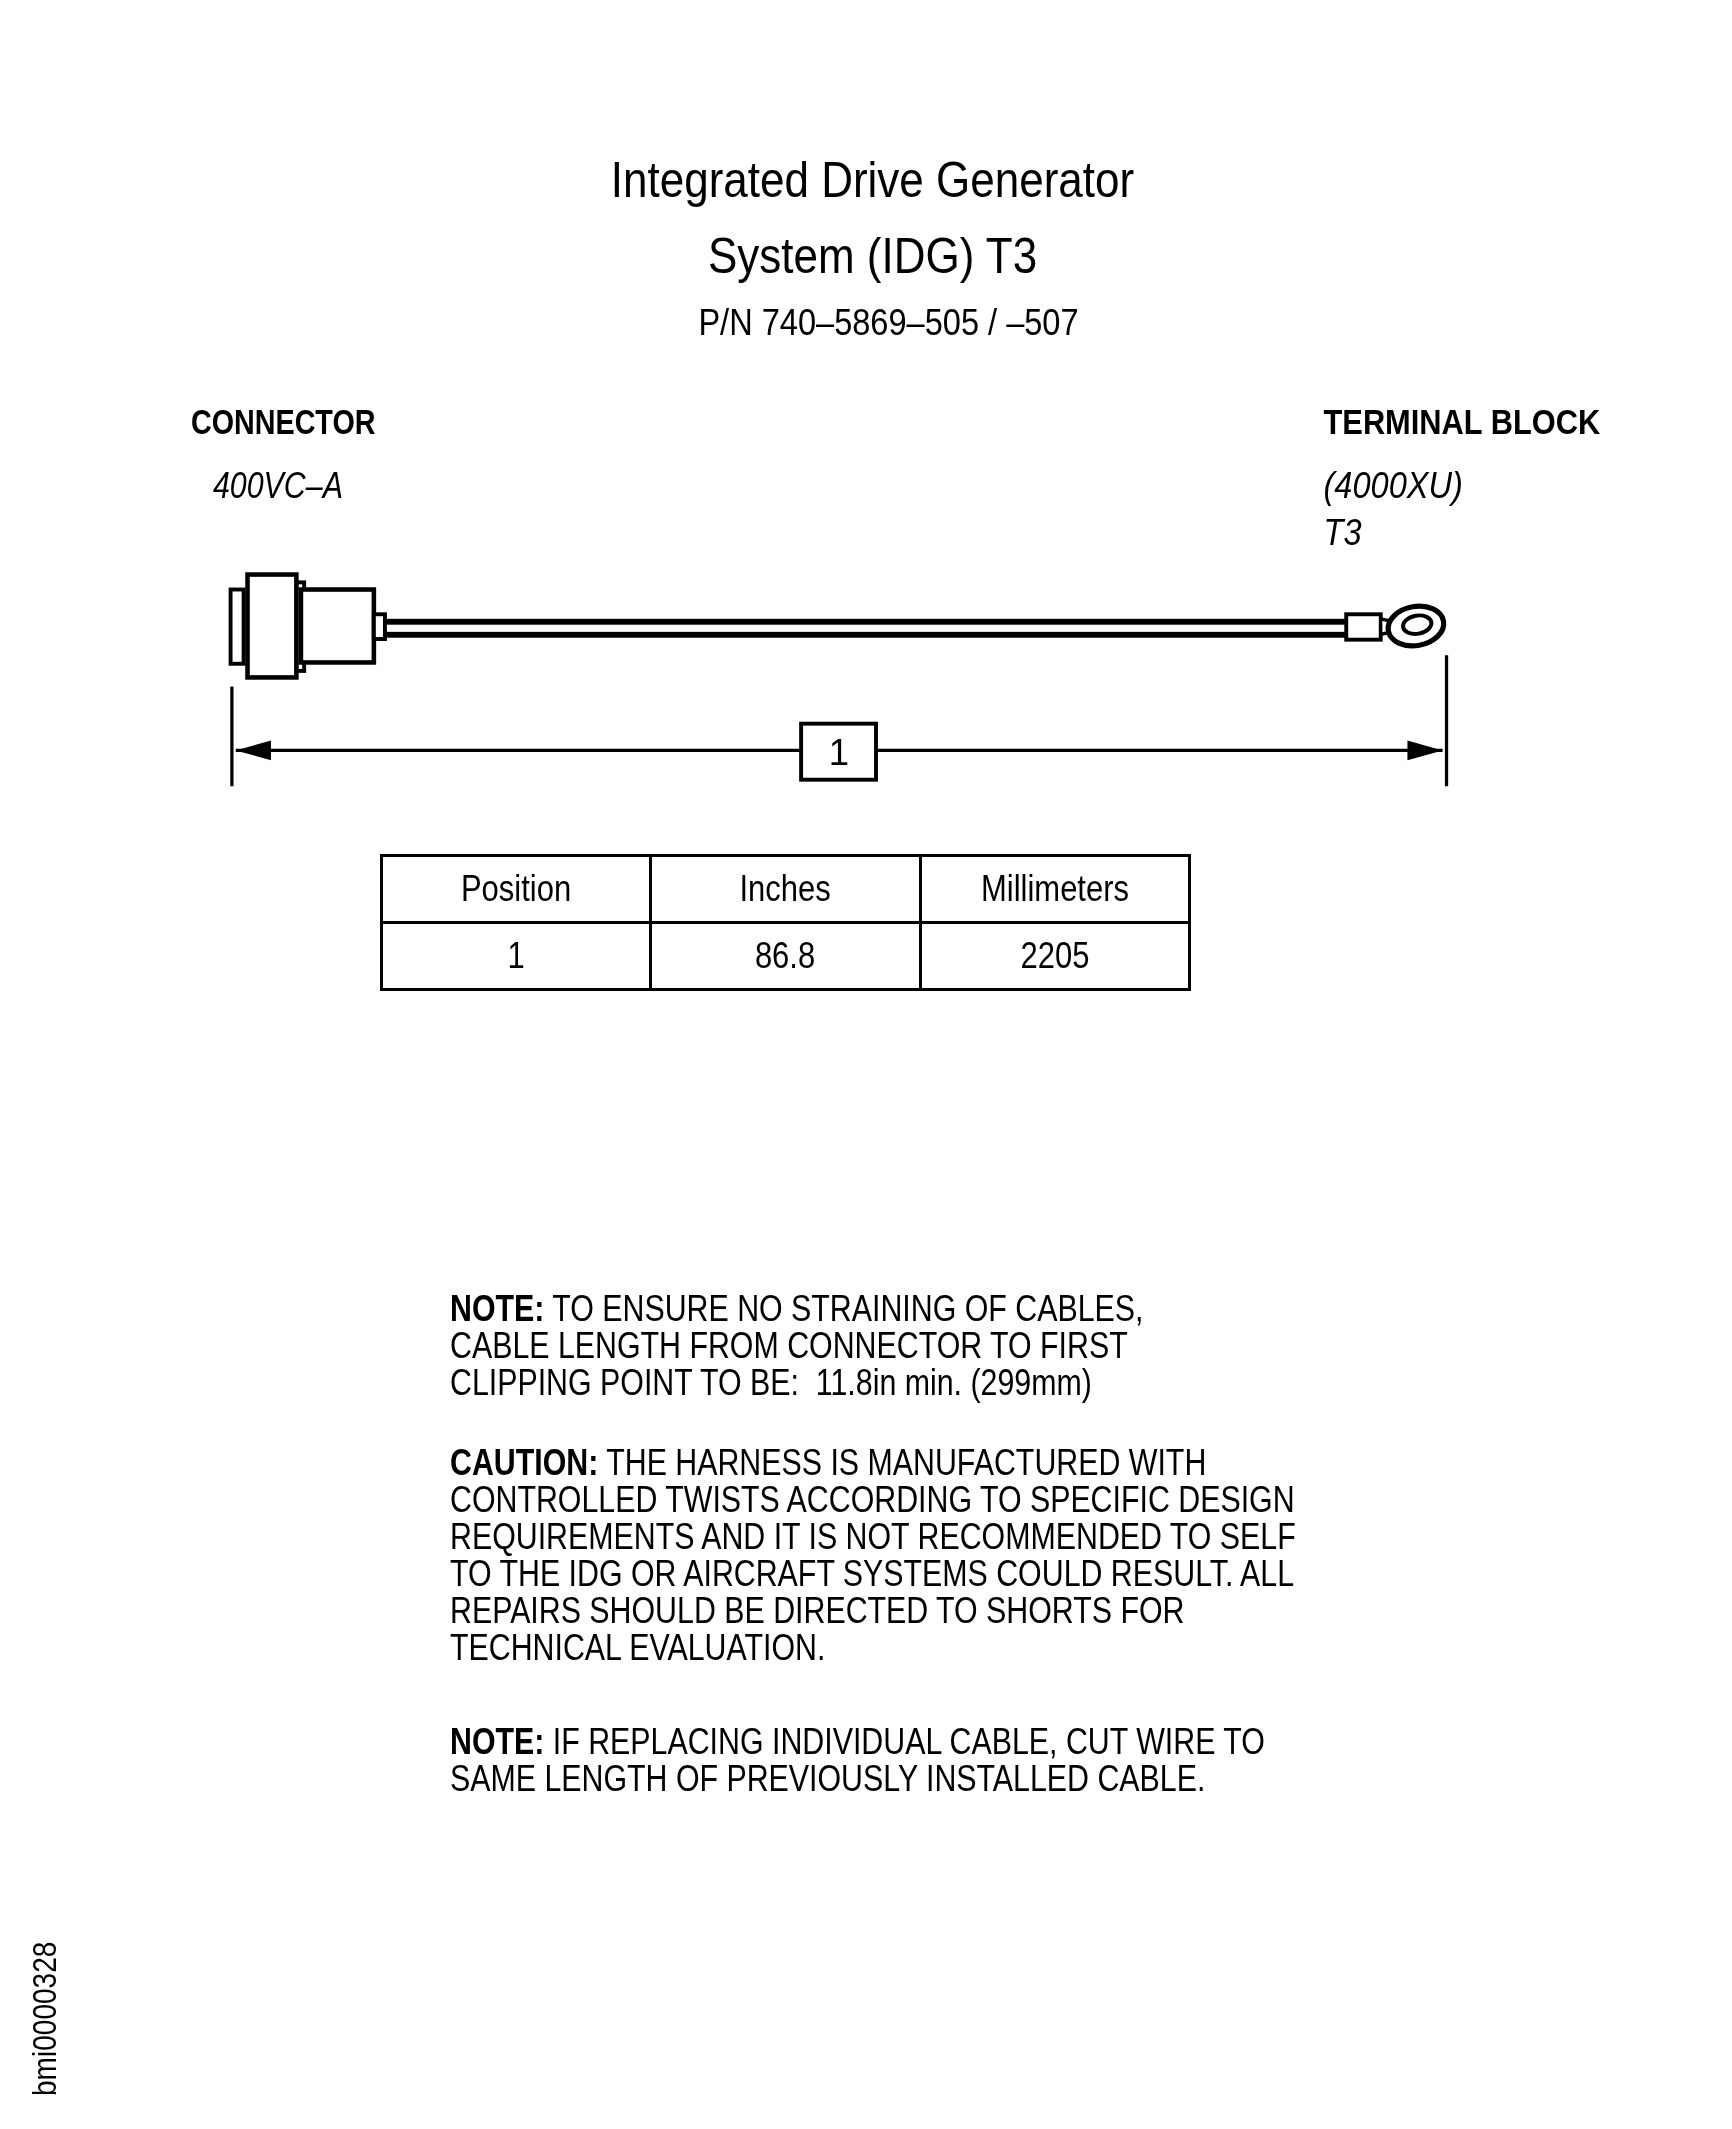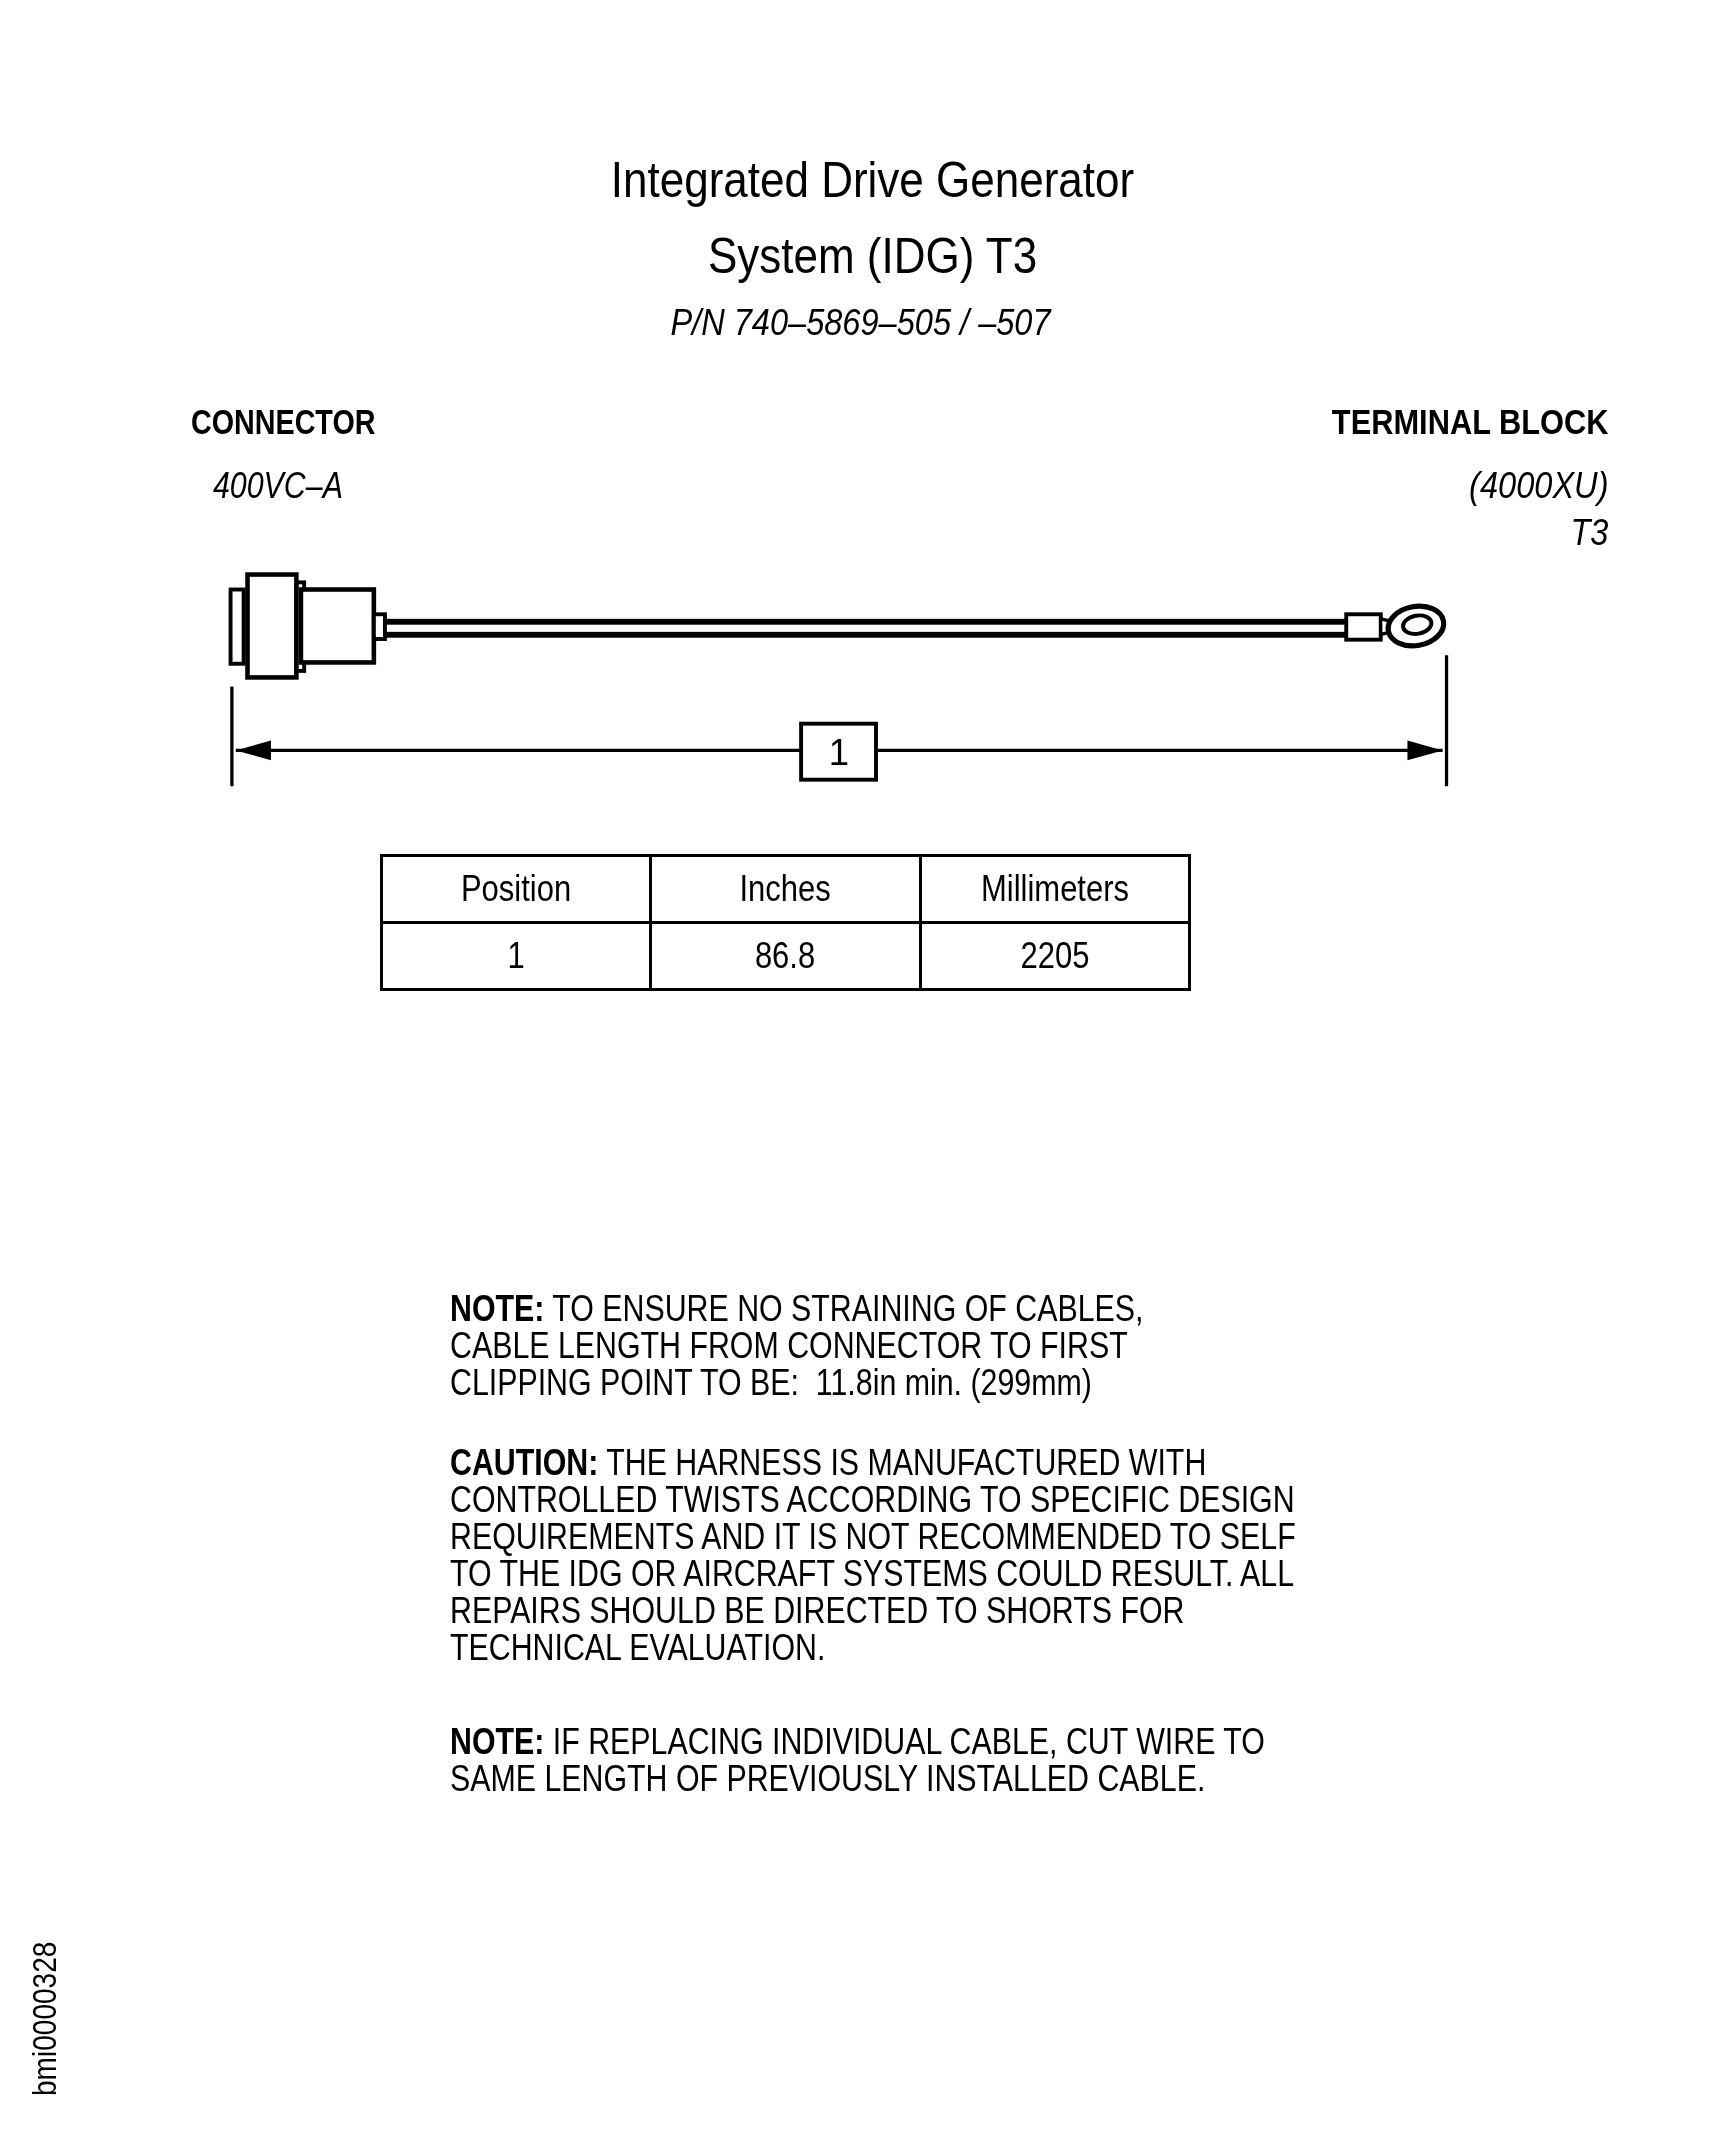--- a/index.html
+++ b/index.html
@@ -13,25 +13,25 @@
     overflow: hidden;
     padding-left: 8px;
   }
   .abs { position: absolute; }
 
   
   .cxc { transform: scaleX(0.88); transform-origin: 50% 0; }   
   .cxl { transform: scaleX(0.82); transform-origin: 0 0; display: inline-block; } 
 
   .title-line { left: 220px; width: 1305px; text-align: center; font-size: 50px; letter-spacing: 0px; }
-  .pn-line    { left: 208px; width: 1305px; text-align: center; font-size: 37px; font-style: italic; }
+  .pn-line    { left: 236px; width: 1305px; text-align: center; font-size: 37px; }
 
   .sec-label  { font-size: 35px; font-weight: bold; margin-top: 8px; }
   .sec-sub    { font-size: 37px; font-style: italic; }
-  .right-col  { left: 1240px; width: 392px; text-align: right; }
+  .right-col  { left: 1300px; width: 392px; text-align: left; }
 
   .note-block { left: 450px; font-size: 37px; line-height: 37px; }
   .nline      { white-space: pre; height: 37px; }
   .nline b    { font-weight: bold; }
 
   table.dim-table {
     position: absolute;
     left: 380px; top: 854px;
     width: 811px;
     border-collapse: collapse;

